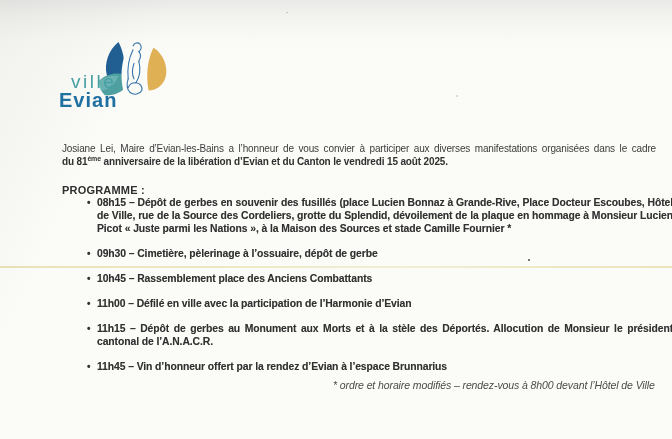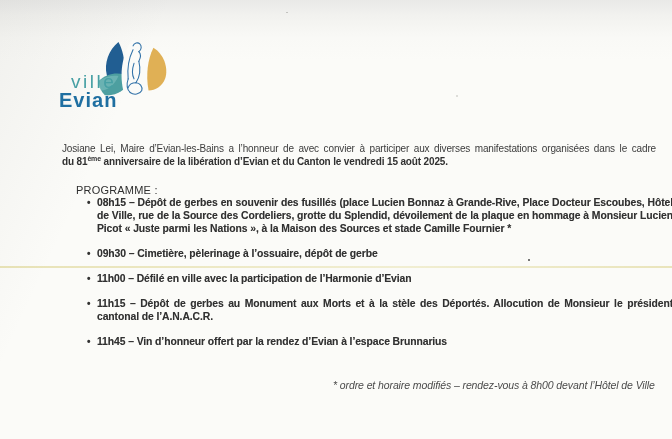--- a/index.html
+++ b/index.html
@@ -31,22 +31,22 @@
   .intro{
     position:absolute;left:62px;top:142px;width:594px;
     font-size:10px;line-height:13px;color:#3c3c3c;letter-spacing:-0.15px;
   }
   .intro .line1{text-align:justify;text-align-last:justify;}
   .intro .line2{font-weight:bold;color:#303030;}
   .intro sup{font-size:7px;line-height:0;}
 
   
   .prog-title{
-    position:absolute;left:76px;top:184px;
-    font-size:11px;font-weight:normal;color:#2f2f2f;letter-spacing:0.2px;
+    position:absolute;left:62px;top:184px;
+    font-size:11px;font-weight:bold;color:#2f2f2f;letter-spacing:0.2px;
   }
   ul.prog-list{
     position:absolute;left:87px;top:196px;width:586px;
     margin:0;padding:0;list-style:none;
   }
   ul.prog-list li{
     position:relative;padding-left:10px;margin:0 0 12px 0;
     font-size:10.4px;line-height:13px;font-weight:bold;color:#313131;
     letter-spacing:-0.1px;text-align:justify;
     text-shadow:0 0 0.5px rgba(49,49,49,0.35);
@@ -106,29 +106,30 @@
         <path d="M34 54 C38 57 44 56 46 52 C47 48 44 44 40 44"></path>
         <path d="M40 44 C36 44 33 46 32 49"></path>
         <path d="M38 24 C36 30 36 36 38 40"></path>
       </g>
     </svg>
     <span class="ville">ville</span>
     <span class="evian">Evian</span>
   </div>
 
   <div class="intro">
-    <div class="line1">Josiane Lei, Maire d’Evian-les-Bains a l’honneur de avec convier à participer aux diverses manifestations organisées dans le cadre</div>
+    <div class="line1">Josiane Lei, Maire d’Evian-les-Bains a l’honneur de vous convier à participer aux diverses manifestations organisées dans le cadre</div>
     <div class="line2"><span>du 81</span><sup>ème</sup><span> anniversaire de la libération d’Evian et du Canton le vendredi 15 août 2025.</span></div>
   </div>
 
   <div class="prog-title">PROGRAMME :</div>
 
   <ul class="prog-list">
     <li>08h15 – Dépôt de gerbes en souvenir des fusillés (place Lucien Bonnaz à Grande-Rive, Place Docteur Escoubes, Hôtel de Ville, rue de la Source des Cordeliers, grotte du Splendid, dévoilement de la plaque en hommage à Monsieur Lucien Picot « Juste parmi les Nations », à la Maison des Sources et stade Camille Fournier *</li>
     <li>09h30 – Cimetière, pèlerinage à l’ossuaire, dépôt de gerbe</li>
+    <li>10h45 – Rassemblement place des Anciens Combattants</li>
     <li>11h00 – Défilé en ville avec la participation de l’Harmonie d’Evian</li>
     <li>11h15 – Dépôt de gerbes au Monument aux Morts et à la stèle des Déportés. Allocution de Monsieur le président cantonal de l’A.N.A.C.R.</li>
     <li>11h45 – Vin d’honneur offert par la rendez d’Evian à l’espace Brunnarius</li>
   </ul>
 
   <div class="footnote">* ordre et horaire modifiés – rendez-vous à 8h00 devant l’Hôtel de Ville</div>
 
   <div class="artifact-line"></div>
   <div class="speck"></div>
   <div class="speck2"></div>

